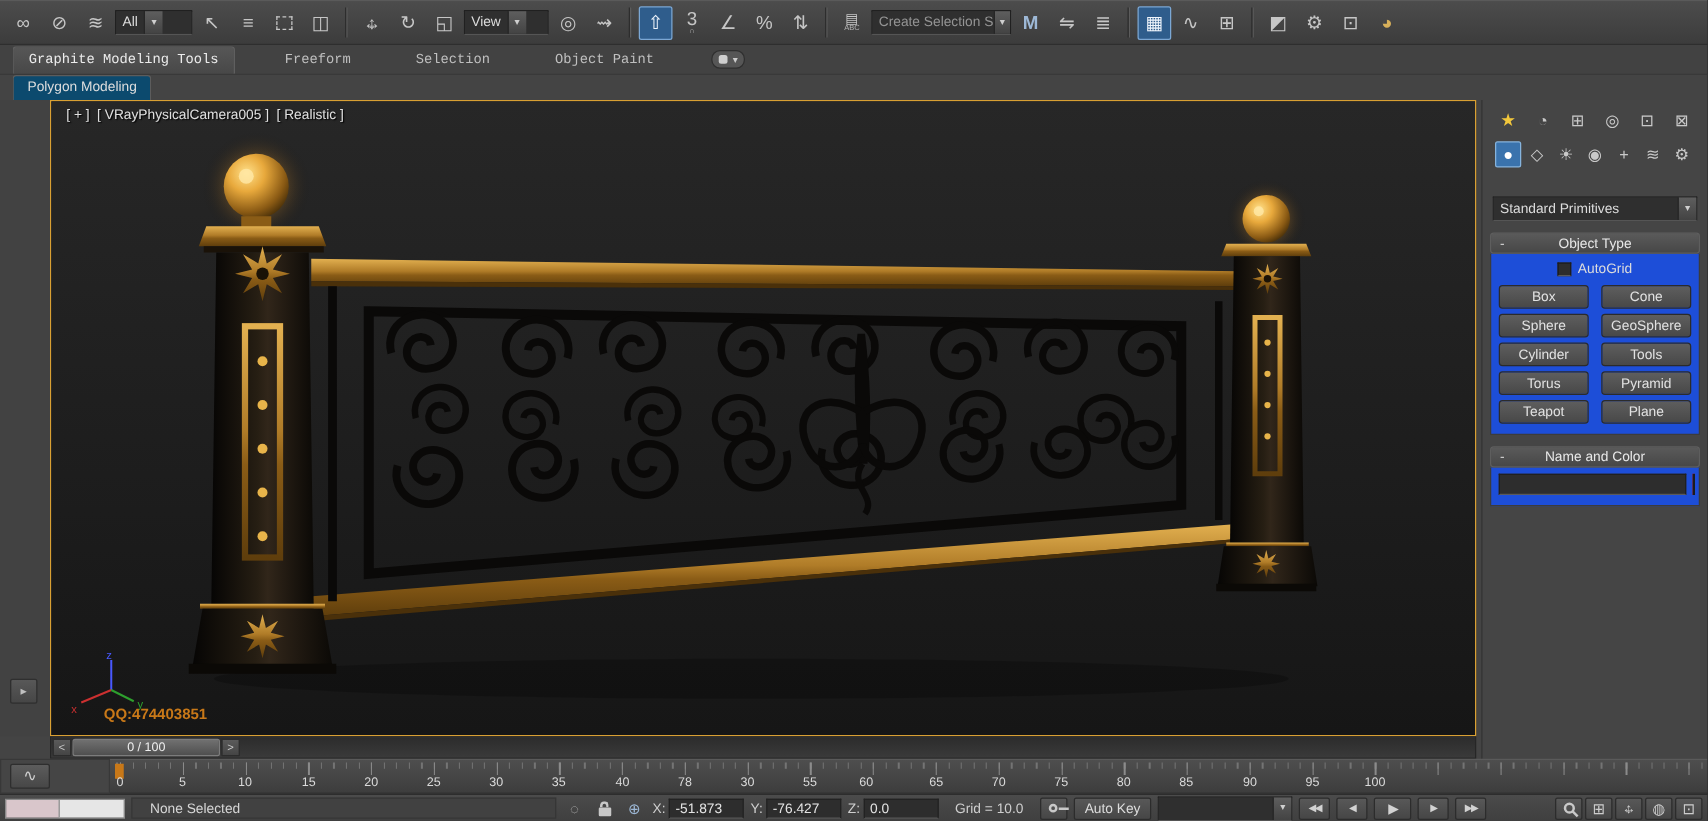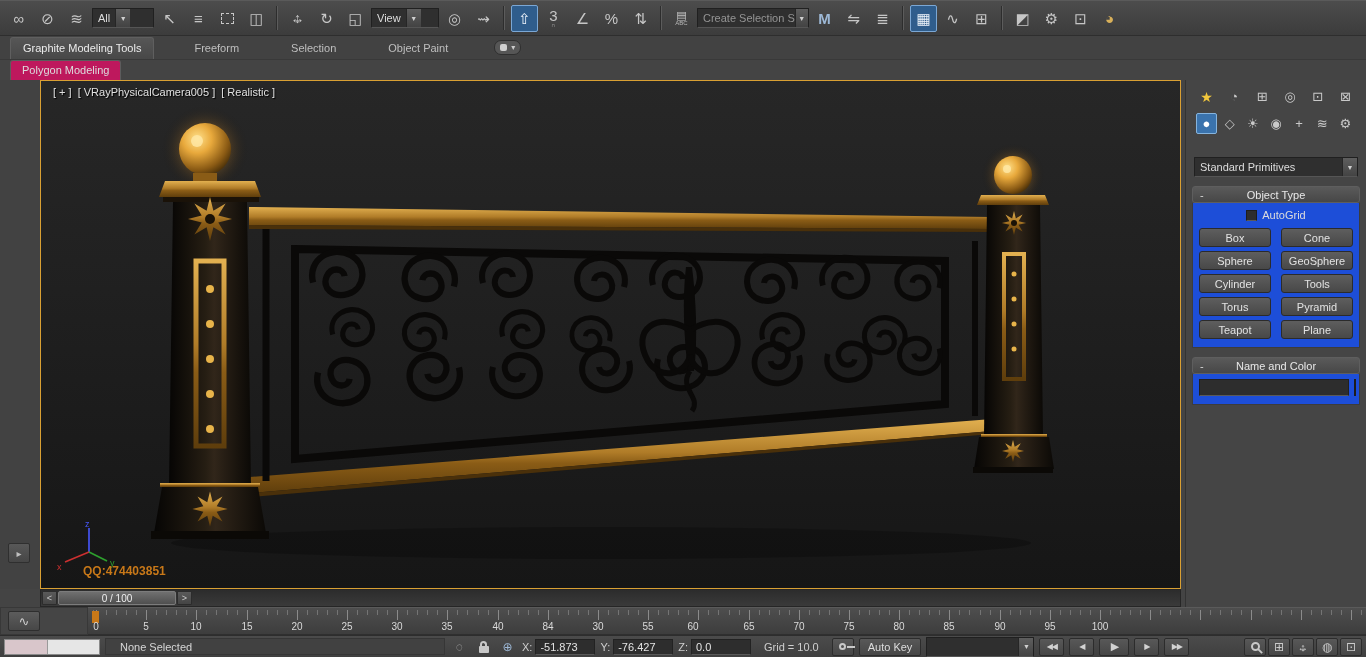--- a/index.html
+++ b/index.html
@@ -34,33 +34,33 @@
   }
   .combo.ghost .txt { color:#949494; }
   .ov { position:relative; width:17px; height:17px; }
   .ov i { position:absolute; inset:0; font-style:normal; display:flex; align-items:center; justify-content:center; font-size:14px; }
   .dashbox { width:13px; height:11px; border:1px dashed #c8c8c8; }
   
   .ribbon-row {
     position:absolute; top:36px; left:0; right:0; height:24px; background:#424242;
     border-bottom:1px solid #393939; display:flex; align-items:flex-end; padding-left:10px; gap:28px;
   }
-  .ribbon-tab { font-size:11px; color:#bfbfbf; padding:4px 12px 5px; }
+  .ribbon-tab { font-size:11px; color:#bfbfbf; padding:4px 12px 5px;font-family:Liberation Mono, monospace; }
   .ribbon-tab.active {
     background:linear-gradient(#565656,#484848); color:#ececec;
     border:1px solid #5f5f5f; border-bottom:none; border-radius:3px 3px 0 0;
   }
   .ribbon-pill {
     align-self:center; margin-left:6px; height:15px; padding:0 5px; background:#565656;
     border:1px solid #2f2f2f; border-radius:7px; display:flex; align-items:center; gap:4px; color:#ccc; font-size:8px;
   }
   .ribbon-pill .dot { width:7px; height:7px; background:#cfcfcf; border-radius:2px; }
   .subtab-row { position:absolute; top:60px; left:0; right:0; height:20px; background:#444; display:flex; padding-left:10px; }
   .subtab {
-    background:#be185d; border:1px solid #5c5c5c; border-bottom:none; color:#ddd;
+    background:#0c4a6e; border:1px solid #5c5c5c; border-bottom:none; color:#ddd;
     font-size:11px; padding:3px 11px; border-radius:3px 3px 0 0;
   }
   
   .left-strip { position:absolute; top:80px; left:0; width:40px; height:509px; background:#424242; }
   .strip-arrow-btn {
     position:absolute; left:8px; bottom:26px; width:22px; height:20px;
     background:linear-gradient(#585858,#464646); border:1px solid #2f2f2f; border-radius:2px;
     color:#c0c0c0; font-size:10px; display:flex; align-items:center; justify-content:center;
   }
   .viewport {
@@ -555,21 +555,21 @@
   <span class="frame-marker"></span>
   <span class="tick-label" style="left:8px">0</span>
   <span class="tick-label" style="left:58px">5</span>
   <span class="tick-label" style="left:108px">10</span>
   <span class="tick-label" style="left:159px">15</span>
   <span class="tick-label" style="left:209px">20</span>
   <span class="tick-label" style="left:259px">25</span>
   <span class="tick-label" style="left:309px">30</span>
   <span class="tick-label" style="left:359px">35</span>
   <span class="tick-label" style="left:410px">40</span>
-  <span class="tick-label" style="left:460px">84</span>
+  <span class="tick-label" style="left:460px">78</span>
   <span class="tick-label" style="left:510px">30</span>
   <span class="tick-label" style="left:560px">55</span>
   <span class="tick-label" style="left:605px">60</span>
   <span class="tick-label" style="left:661px">65</span>
   <span class="tick-label" style="left:711px">70</span>
   <span class="tick-label" style="left:761px">75</span>
   <span class="tick-label" style="left:811px">80</span>
   <span class="tick-label" style="left:861px">85</span>
   <span class="tick-label" style="left:912px">90</span>
   <span class="tick-label" style="left:962px">95</span>

